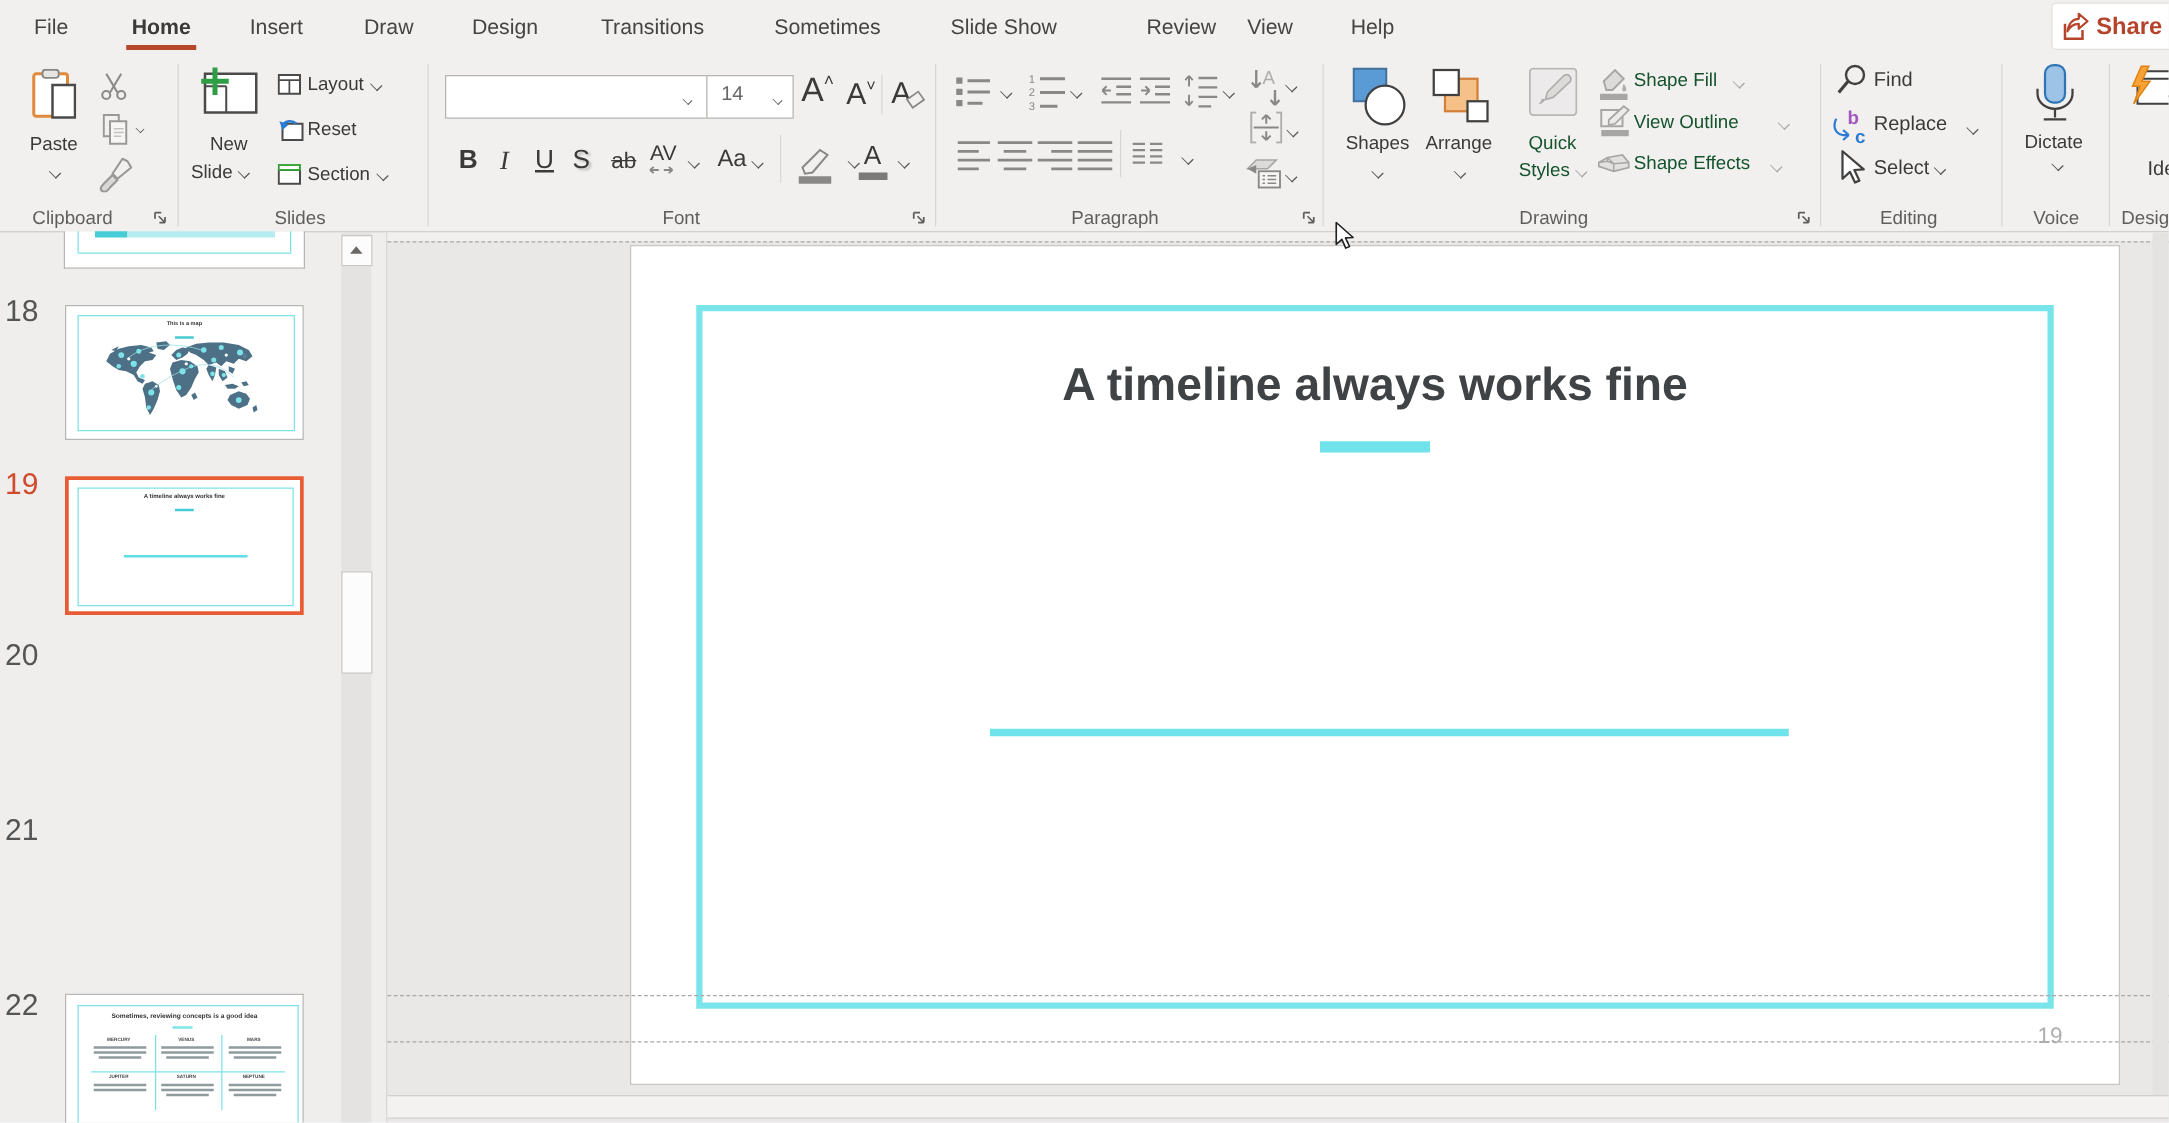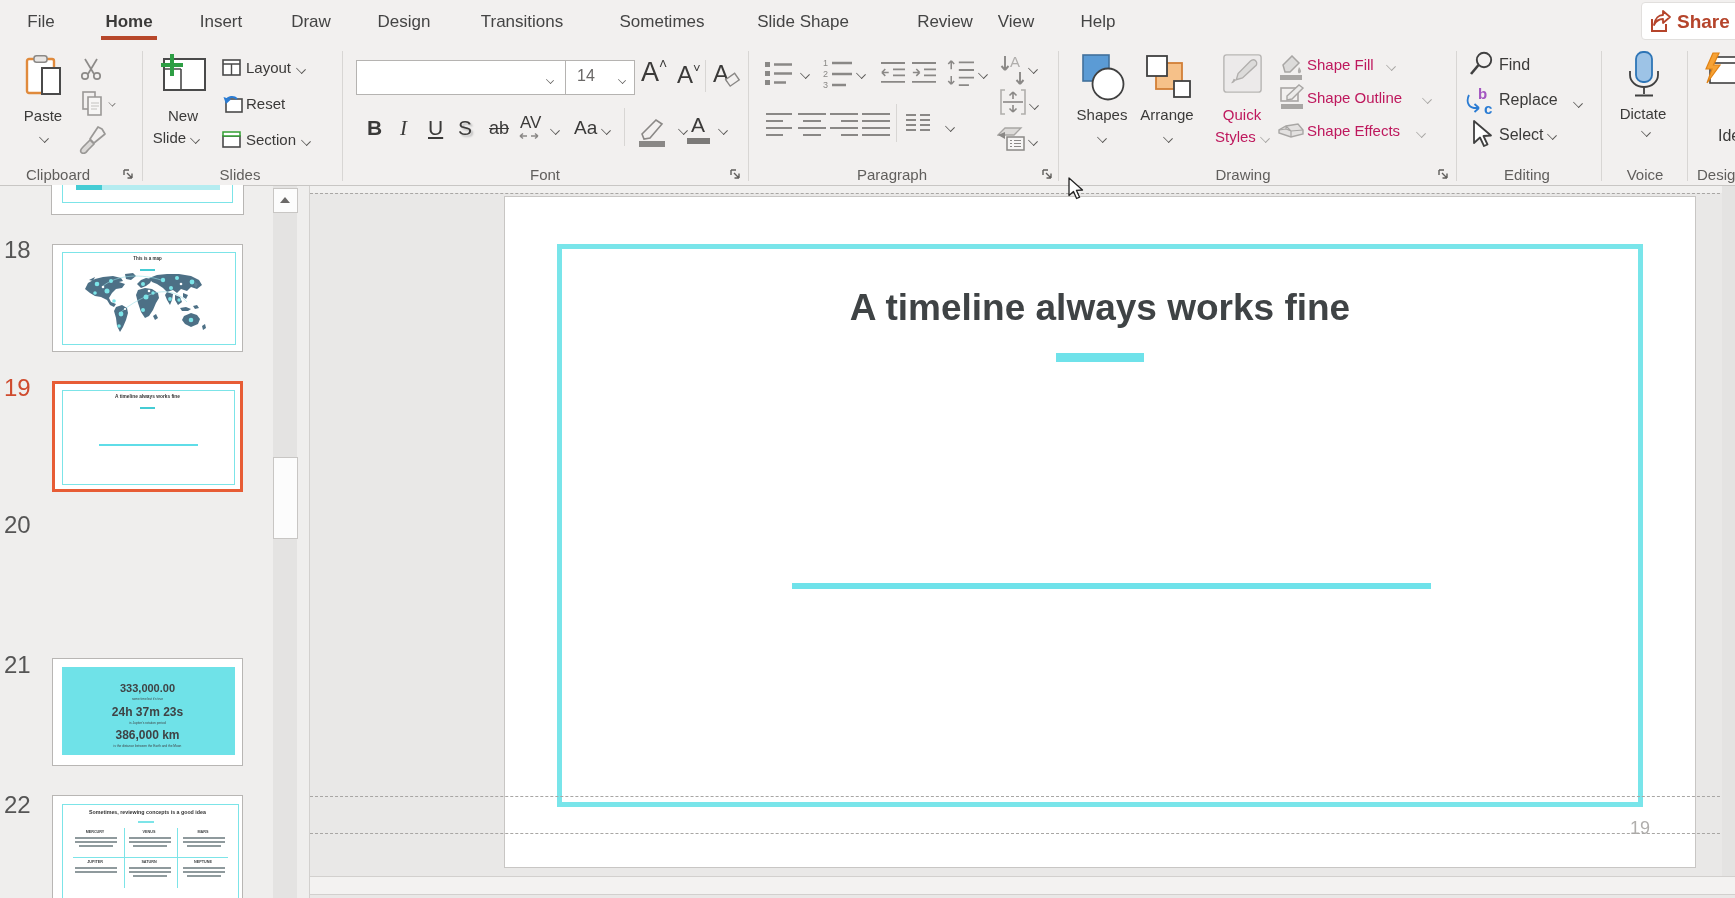--- a/index.html
+++ b/index.html
@@ -6,39 +6,39 @@
 #app{position:relative;width:1735px;height:898px;}
 .abs{position:absolute;}
 .tab{position:absolute;top:0;height:42px;line-height:44px;font-size:17px;color:#444;text-align:center;}
 .chv{display:inline-block;width:7px;height:7px;border-right:1.6px solid #5a5856;border-bottom:1.6px solid #5a5856;transform:rotate(45deg) scaleY(0.75);}
 .chv.g{border-color:#a8a6a4;}
 .chw{line-height:0;}
 .chw .chv{display:block;}
 .vsep{position:absolute;top:9px;width:1px;height:130px;background:#d8d6d4;}
 .glab{position:absolute;top:124px;font-size:15px;color:#605e5c;text-align:center;}
 .btxt{font-size:15px;color:#3b3a39;}
-.gtxt{font-size:15px;color:#be185d;}
+.gtxt{font-size:15px;color:#14532d;}
 .dl{position:absolute;width:12px;height:12px;}
 .thumb{position:absolute;left:52px;width:189px;height:106px;background:#fff;border:1px solid #b8b6b4;}
 .snum{position:absolute;left:4px;width:30px;font-size:24px;color:#555;}
 .cy{background:#6fe2e8;}
 </style></head>
 <body>
 <div id="app">
 
   <div class="abs" id="menubar" style="left:0;top:0;width:1735px;height:42px;background:#f2f0ef;">
     <div class="tab" style="left:14px;width:54px;">File</div>
     <div class="tab" style="left:96px;width:66px;font-weight:bold;color:#3b3a39;">Home</div>
     <div class="abs" style="left:101px;top:36px;width:56px;height:4px;background:#b7472a;"></div>
     <div class="tab" style="left:188px;width:66px;">Insert</div>
     <div class="tab" style="left:282px;width:58px;">Draw</div>
     <div class="tab" style="left:368px;width:72px;">Design</div>
     <div class="tab" style="left:478px;width:88px;">Transitions</div>
     <div class="tab" style="left:612px;width:100px;">Sometimes</div>
-    <div class="tab" style="left:755px;width:96px;">Slide Shape</div>
+    <div class="tab" style="left:755px;width:96px;">Slide Show</div>
     <div class="tab" style="left:911px;width:68px;">Review</div>
     <div class="tab" style="left:990px;width:52px;">View</div>
     <div class="tab" style="left:1074px;width:48px;">Help</div>
     <div class="abs" style="left:1641px;top:2px;width:96px;height:36px;background:#fff;border:1px solid #e1dfdd;border-radius:4px;">
       <svg class="abs" style="left:8px;top:6px;" width="22" height="24" viewBox="0 0 22 24">
         <path d="M2 10 L2 22 L16 22 L16 15" fill="none" stroke="#b5442b" stroke-width="2"></path>
         <path d="M4 16 C5 9 9 6 13 6 L13 2 L20 8 L13 14 L13 10 C9 10 6 12 4 16 Z" fill="none" stroke="#b5442b" stroke-width="1.8" stroke-linejoin="round"></path>
       </svg>
       <div class="abs" style="left:35px;top:0;height:38px;line-height:37px;font-size:19px;font-weight:bold;color:#b5442b;">Share</div>
     </div>
@@ -300,21 +300,21 @@
     </svg>
     <div class="abs gtxt" style="left:1307px;top:14px;">Shape Fill</div>
       <div class="abs chw" style="left:1387px;top:20px;">
         <span class="chv g"></span>
       </div>
     <svg class="abs" style="left:1279px;top:42px;" width="26" height="26" viewBox="0 0 26 26">
       <rect x="2" y="4" width="17" height="13" fill="none" stroke="#a8a6a4" stroke-width="1.6"></rect>
       <path d="M8 12 L20 1 L24 4 L13 15 L8 16 Z" fill="#ecebea" stroke="#a8a6a4" stroke-width="1.4"></path>
       <rect x="2" y="20" width="22" height="5" fill="#a8a6a4"></rect>
     </svg>
-    <div class="abs gtxt" style="left:1307px;top:47px;">Shape Outline</div>
+    <div class="abs gtxt" style="left:1307px;top:47px;">View Outline</div>
       <div class="abs chw" style="left:1423px;top:53px;">
         <span class="chv g"></span>
       </div>
     <svg class="abs" style="left:1278px;top:80px;" width="26" height="24" viewBox="0 0 26 24">
       <path d="M8 4 L20 2 L25 8 L25 12 L13 15 L1 11 L1 8 Z" fill="#e3e1e0" stroke="#a8a6a4" stroke-width="1.4"></path>
       <path d="M8 4 L13 9 L13 15 M13 9 L25 8 M1 8 L8 7 L13 9 M8 4 L8 7" stroke="#a8a6a4" stroke-width="1.2" fill="none"></path>
     </svg>
     <div class="abs gtxt" style="left:1307px;top:80px;">Shape Effects</div>
       <div class="abs chw" style="left:1417px;top:87px;">
         <span class="chv g"></span>
@@ -451,29 +451,20 @@
     <div class="abs" style="left:52px;top:195px;width:185px;height:105px;background:#fff;border:3px solid #e75c35;">
       <div class="abs" style="left:7px;top:6px;width:171px;height:93px;border:1px solid #7ce4e8;"></div>
       <div class="abs" style="left:0;top:8px;width:185px;text-align:center;font-size:8px;font-weight:bold;color:#333;transform:scale(0.6);">A timeline always works fine</div>
       <div class="abs" style="left:85px;top:23px;width:15px;height:2px;background:#45ccd4;"></div>
       <div class="abs" style="left:44px;top:60px;width:99px;height:2px;background:#5fdde8;"></div>
     </div>
 
     <div class="snum" style="top:325px;">20</div>
 
     <div class="snum" style="top:465px;">21</div>
-    <div class="thumb" style="top:472px;">
-      <div class="abs cy" style="left:9px;top:8px;width:173px;height:88px;"></div>
-      <div class="abs" style="left:0;top:23px;width:189px;text-align:center;font-size:11px;font-weight:bold;color:#3f4345;">333,000.00</div>
-      <div class="abs" style="left:0;top:37px;width:189px;text-align:center;font-size:4px;color:#3f4345;transform:scale(0.8);">some time but it's true</div>
-      <div class="abs" style="left:0;top:46px;width:189px;text-align:center;font-size:12px;font-weight:bold;color:#3f4345;">24h 37m 23s</div>
-      <div class="abs" style="left:0;top:61px;width:189px;text-align:center;font-size:4px;color:#3f4345;transform:scale(0.8);">is Jupiter's rotation period</div>
-      <div class="abs" style="left:0;top:69px;width:189px;text-align:center;font-size:12px;font-weight:bold;color:#3f4345;">386,000 km</div>
-      <div class="abs" style="left:0;top:84px;width:189px;text-align:center;font-size:4px;color:#3f4345;transform:scale(0.8);">is the distance between the Earth and the Moon</div>
-    </div>
 
     <div class="snum" style="top:605px;">22</div>
     <div class="thumb" style="top:609px;height:103px;border-bottom:none;">
       <div class="abs" style="left:9px;top:8px;width:175px;height:95px;border:1px solid #7ce4e8;border-bottom:none;"></div>
       <div class="abs" style="left:0;top:12px;width:189px;text-align:center;font-size:8px;font-weight:bold;color:#333;transform:scale(0.66);">Sometimes, reviewing concepts is a good idea</div>
       <div class="abs" style="left:85px;top:25px;width:16px;height:2px;background:#7ce4e8;"></div>
       <div class="abs" style="left:71px;top:32px;width:1px;height:60px;background:#7ce4e8;"></div>
       <div class="abs" style="left:124px;top:32px;width:1px;height:60px;background:#7ce4e8;"></div>
       <div class="abs" style="left:20px;top:61px;width:155px;height:1px;background:#7ce4e8;"></div>
       <div class="abs" style="left:12px;top:33px;width:60px;text-align:center;font-size:6px;font-weight:bold;color:#3f4345;transform:scale(0.62);">MERCURY</div>

